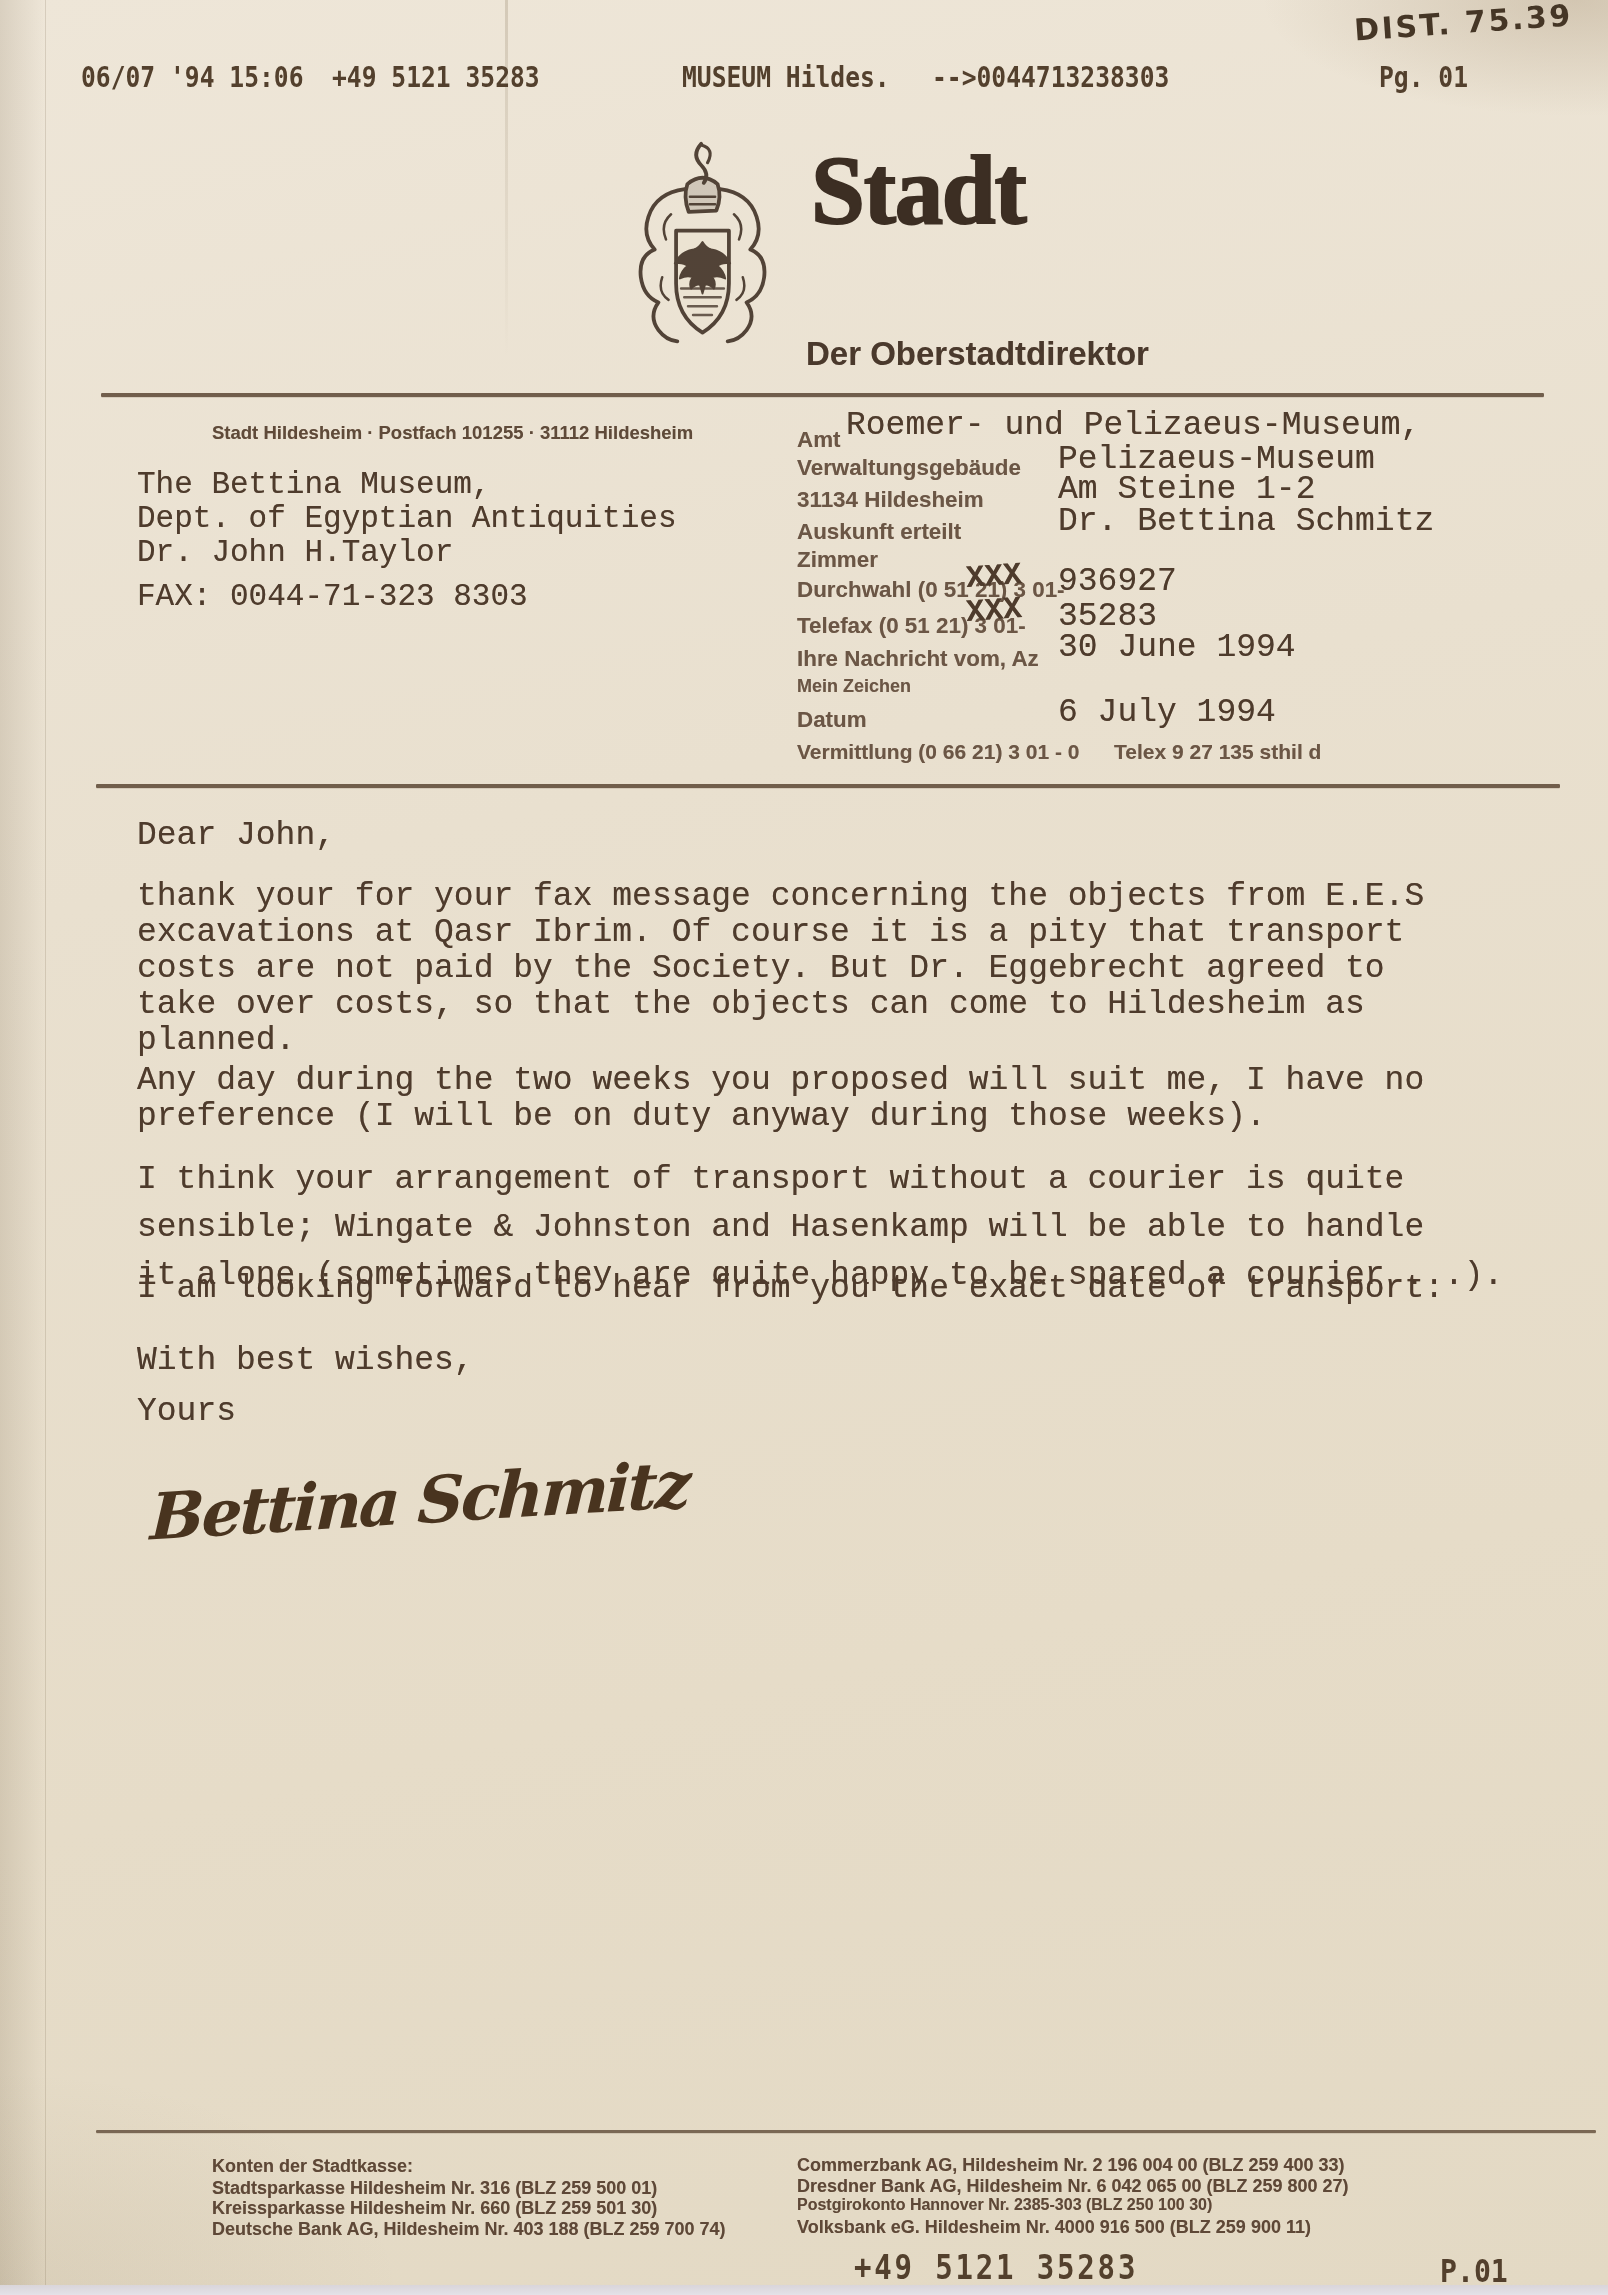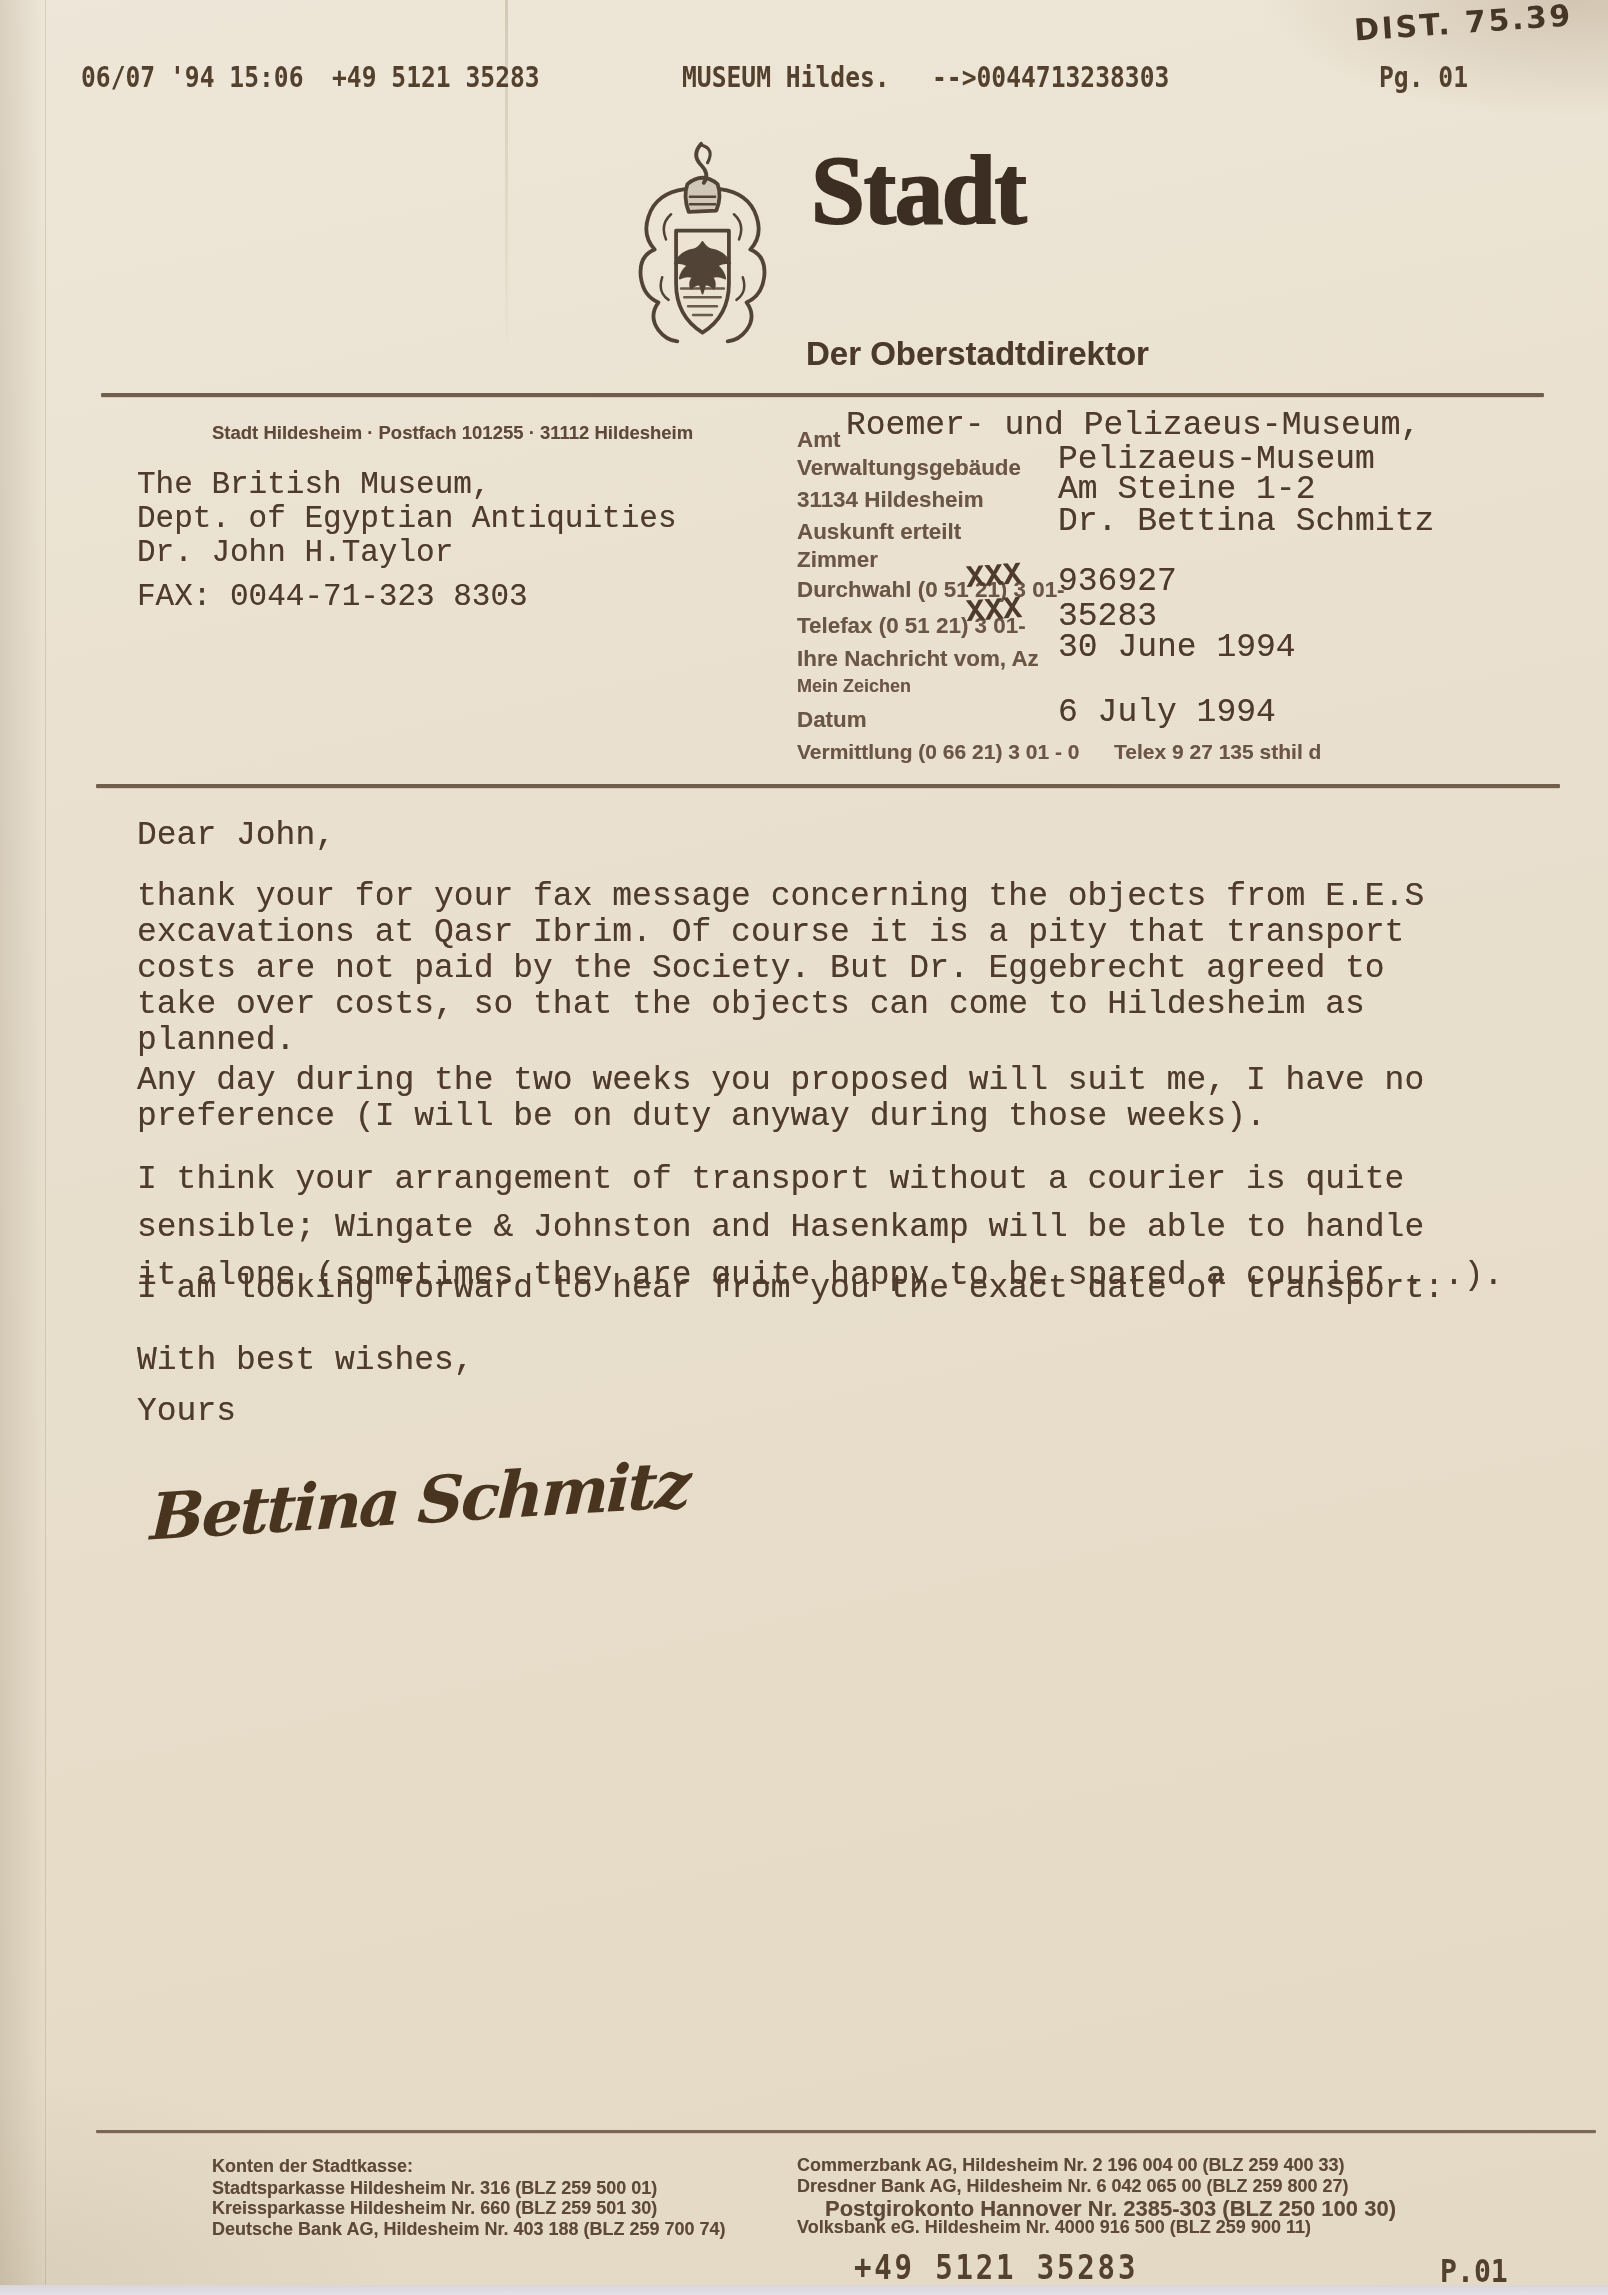--- a/index.html
+++ b/index.html
@@ -64,21 +64,21 @@
     </svg>
     <div class="logoTitle abs" style="left:197px;top:15.3px;font-size:97px;line-height:96px;">Stadt</div>
     <div class="pp abs" style="left:192px;top:207px;font-size:33px;color:#4a392c;">Der Oberstadtdirektor</div>
   </div>
 
   <div class="rule" style="left:101px;top:393px;width:1443px;height:3.8px;"></div>
 
   <div class="pp abs" style="left:212px;top:422px;font-size:18.5px;color:#5f4a39;">Stadt Hildesheim · Postfach 101255 · 31112 Hildesheim</div>
 
   <div>
-    <div class="tw abs" style="left:137px;top:467px;font-size:31px;">The British Museum,</div>
+    <div class="tw abs" style="left:137px;top:467px;font-size:31px;">The Bettina Museum,</div>
     <div class="tw abs" style="left:137px;top:501px;font-size:31px;">Dept. of Egyptian Antiquities</div>
     <div class="tw abs" style="left:137px;top:535px;font-size:31px;">Dr. John H.Taylor</div>
     <div class="tw abs" style="left:137px;top:579px;font-size:31px;">FAX: 0044-71-323 8303</div>
   </div>
 
   <div>
     <div class="pp abs" style="left:797px;top:427px;font-size:22.4px;">Amt</div>
     <div class="tw abs" style="left:846px;top:407px;font-size:33px;">Roemer- und Pelizaeus-Museum,</div>
     <div class="tw abs" style="left:1058px;top:441px;font-size:33px;">Pelizaeus-Museum</div>
 
@@ -136,21 +136,21 @@
 
   <div>
     <div class="pp abs" style="left:212px;top:2156px;font-size:18px;color:#5e4837;">Konten der Stadtkasse:</div>
     <div class="pp abs" style="left:212px;top:2178px;font-size:18px;color:#5e4837;">Stadtsparkasse Hildesheim Nr. 316 (BLZ 259 500 01)</div>
     <div class="pp abs" style="left:212px;top:2198px;font-size:18px;color:#5e4837;">Kreissparkasse Hildesheim Nr. 660 (BLZ 259 501 30)</div>
     <div class="pp abs" style="left:212px;top:2219px;font-size:18px;color:#5e4837;">Deutsche Bank AG, Hildesheim Nr. 403 188 (BLZ 259 700 74)</div>
   </div>
   <div>
     <div class="pp abs" style="left:797px;top:2155px;font-size:18px;color:#5e4837;">Commerzbank AG, Hildesheim Nr. 2 196 004 00 (BLZ 259 400 33)</div>
     <div class="pp abs" style="left:797px;top:2176px;font-size:18px;color:#5e4837;">Dresdner Bank AG, Hildesheim Nr. 6 042 065 00 (BLZ 259 800 27)</div>
-    <div class="pp abs" style="left:797px;top:2196px;font-size:22px;color:#5e4837;margin-left:28px;">Postgirokonto Hannover Nr. 2385-303 (BLZ 250 100 30)</div>
+    <div class="pp abs" style="left:797px;top:2196px;font-size:16px;color:#5e4837;">Postgirokonto Hannover Nr. 2385-303 (BLZ 250 100 30)</div>
     <div class="pp abs" style="left:797px;top:2217px;font-size:18px;color:#5e4837;">Volksbank eG. Hildesheim Nr. 4000 916 500 (BLZ 259 900 11)</div>
   </div>
 
   <div class="fx abs" style="left:854px;top:2248px;font-size:33px;letter-spacing:3.2px;">+49 5121 35283</div>
   <div class="fx abs" style="left:1440px;top:2252px;font-size:32px;">P.01</div>
 
   <div class="abs" style="left:0;top:2285px;width:1608px;height:10.2px;background:linear-gradient(180deg,#d9d5da,#e4e2e8);"></div>
 </div>
 
 

